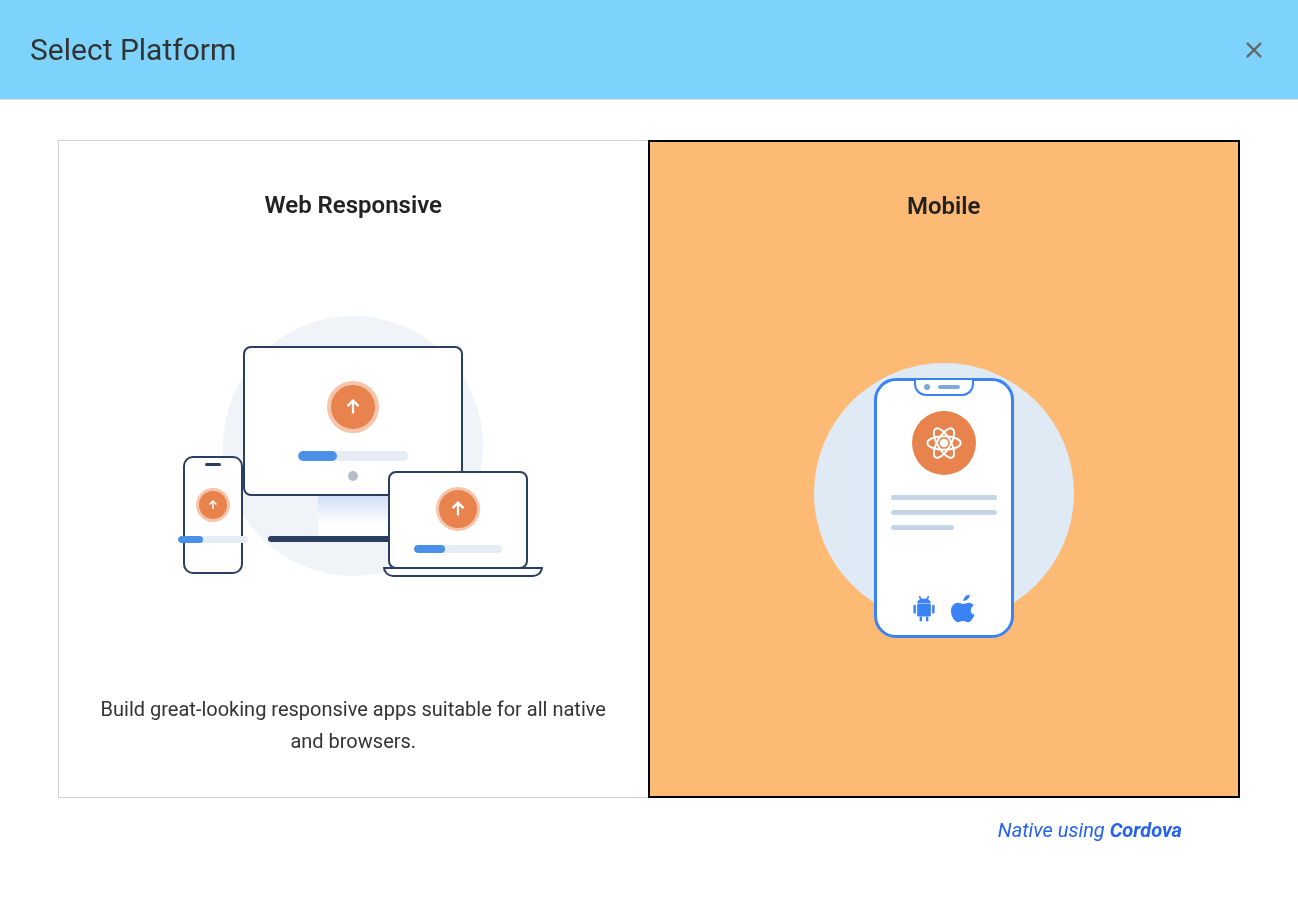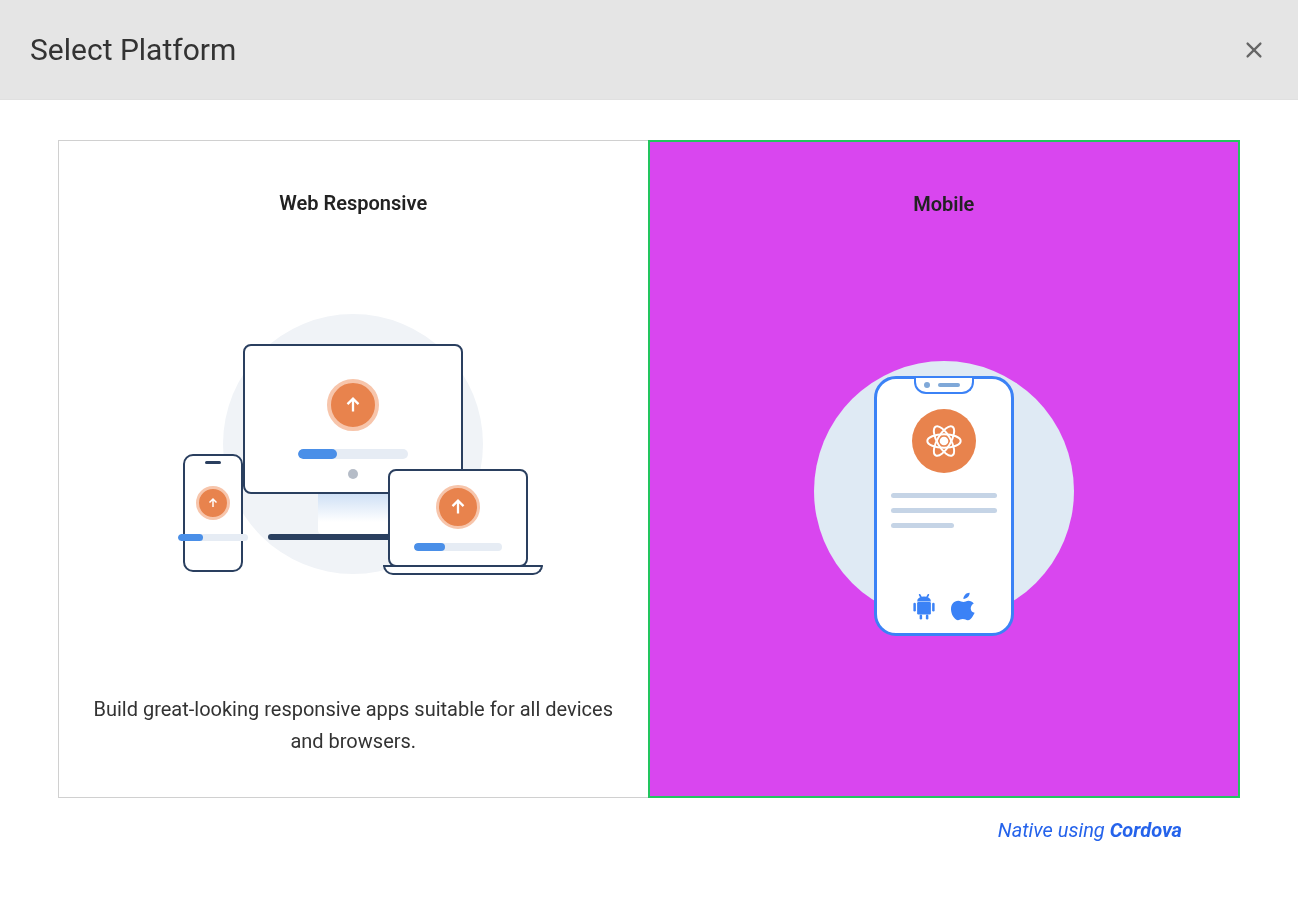--- a/index.html
+++ b/index.html
@@ -10,21 +10,21 @@
     body {
       font-family: -apple-system, BlinkMacSystemFont, 'Segoe UI', Roboto, Helvetica, Arial, sans-serif;
       background: #fff;
       width: 1298px;
       height: 900px;
       overflow: hidden;
     }
     .header {
       position: relative;
       height: 100px;
-      background: #e5e5e5;
+      background: #7dd3fc;
       border-bottom: 1px solid #e0e0e0;
       display: flex;
       align-items: center;
       padding: 0 30px;
     }
     .header-title {
       font-size: 30px;
       font-weight: 400;
       color: #333;
     }
@@ -61,25 +61,25 @@
       flex-direction: column;
       align-items: center;
       padding: 50px 30px 40px;
       cursor: pointer;
       position: relative;
     }
     .card:first-child {
       border-right: none;
     }
     .card.selected {
-      border: 2px solid #22c55e;
-      background: #d946ef;
+      border: 2px solid #000000;
+      background: #fdba74;
     }
     .card-title {
-      font-size: 20px;
+      font-size: 24px;
       font-weight: 600;
       color: #222;
       margin-bottom: 30px;
     }
     .illustration {
       flex: 1;
       display: flex;
       align-items: center;
       justify-content: center;
       width: 100%;
@@ -385,21 +385,21 @@
                 <svg viewBox="0 0 24 24">
                     <path d="M12 19V5M6 11l6-6 6 6"></path>
                   </svg>
               </div>
               <div class="loader-bar med"></div>
             </div>
             <div class="laptop-base"></div>
           </div>
         </div>
       </div>
-      <div class="card-desc">Build great-looking responsive apps suitable for all devices and browsers.</div>
+      <div class="card-desc">Build great-looking responsive apps suitable for all native and browsers.</div>
     </div>
 
     <div class="card selected">
       <div class="card-title">Mobile</div>
       <div class="illustration">
         <div class="mobile-illus">
           <div class="mobile-bg-circle"></div>
           <div class="big-phone">
             <div class="notch"></div>
             <div class="react-badge">

